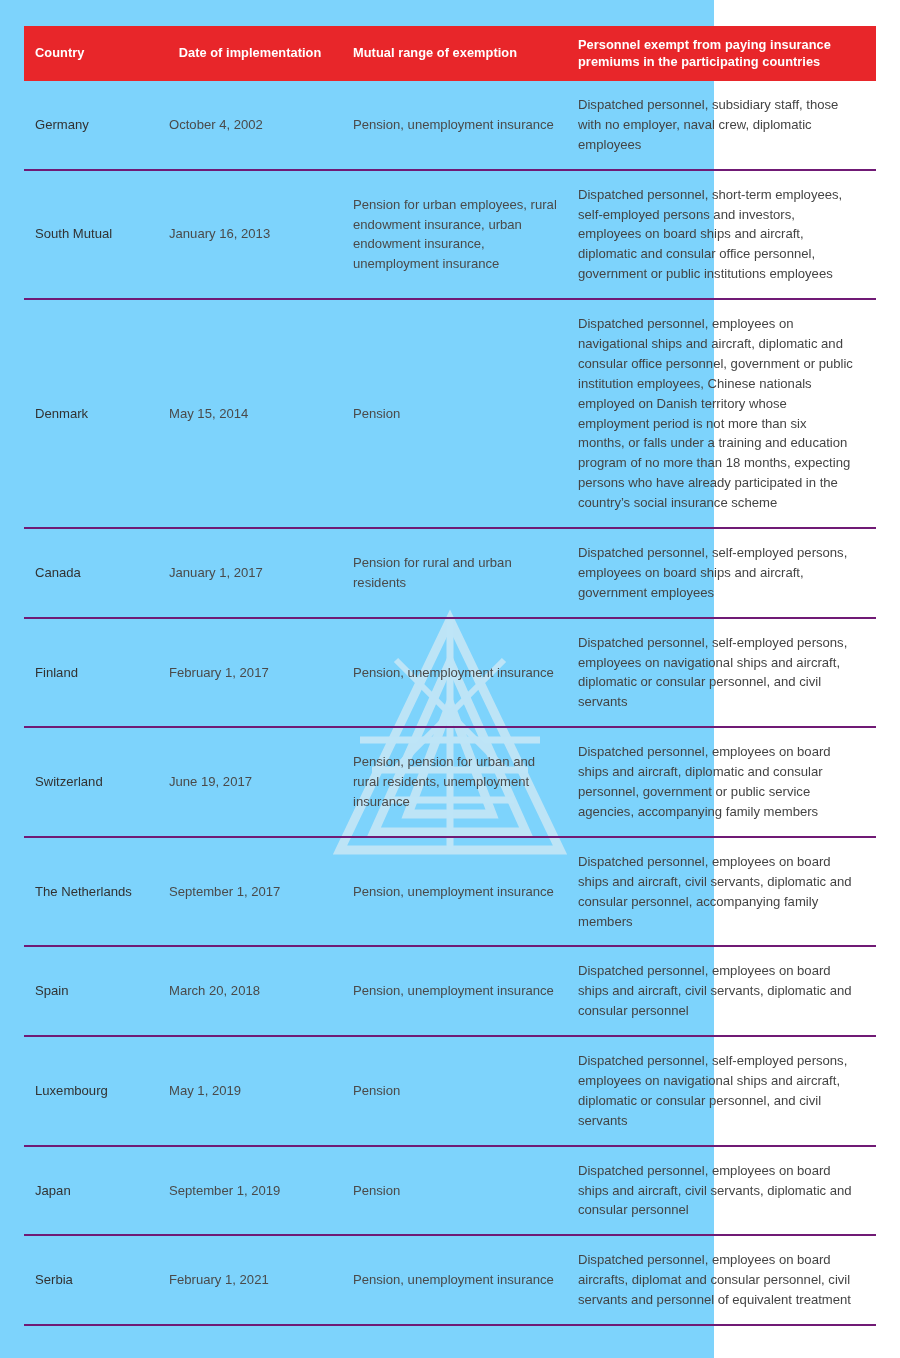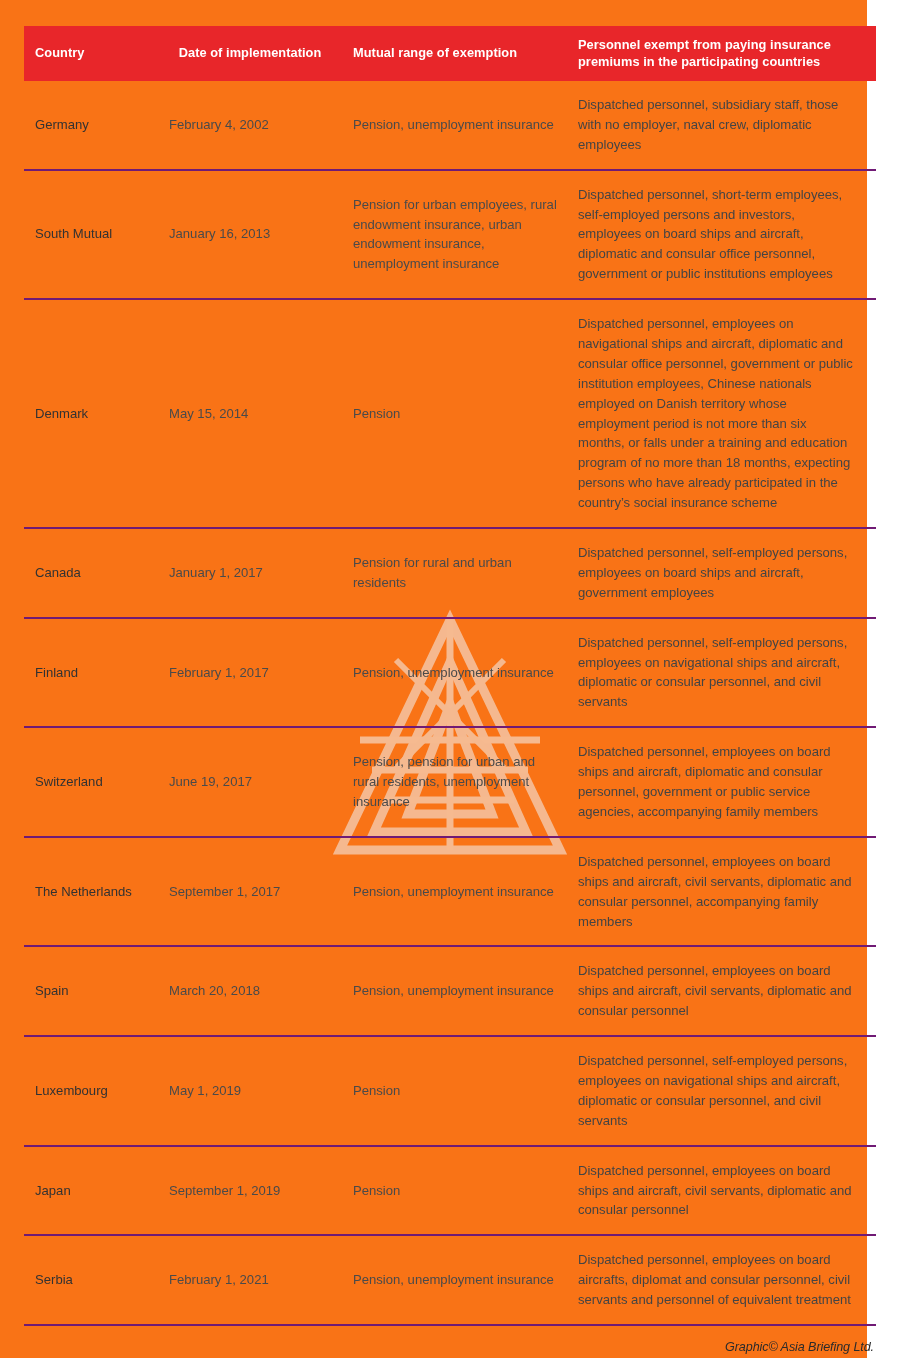--- a/index.html
+++ b/index.html
@@ -13,23 +13,23 @@
     width: 900px;
     height: 1358px;
     font-family: "Liberation Sans", sans-serif;
     color: #3b3b3b;
     overflow: hidden;
     position: relative;
   }
 
   .page {
     position: relative;
-    width: 867px;
+    width: 714px;
     height: 1358px;
-    background: #f97316;
+    background: #7dd3fc;
     padding: 26px 24px 0 24px;
   }
 
   
   .watermark {
     position: absolute;
     left: 300px;
     top: 600px;
     width: 300px;
     height: 300px;
@@ -150,21 +150,21 @@
         <tr>
           <th class="h-country" style="background: rgb(232, 38, 42);">Country</th>
           <th class="h-date" style="background: rgb(232, 38, 42); text-align: center;">Date of implementation</th>
           <th class="h-range" style="background: rgb(232, 38, 42);">Mutual range of exemption</th>
           <th class="h-personnel" style="background: rgb(232, 38, 42);">Personnel exempt from paying insurance premiums in the participating countries</th>
         </tr>
       </thead>
       <tbody>
           <tr>
             <td class="c-country">Germany</td>
-            <td class="c-date">February 4, 2002</td>
+            <td class="c-date">October 4, 2002</td>
             <td class="c-range">Pension, unemployment insurance</td>
             <td class="c-personnel">Dispatched personnel, subsidiary staff, those with no employer, naval crew, diplomatic employees</td>
           </tr>
           <tr>
             <td class="c-country">South Mutual</td>
             <td class="c-date">January 16, 2013</td>
             <td class="c-range">Pension for urban employees, rural endowment insurance, urban endowment insurance, unemployment insurance</td>
             <td class="c-personnel">Dispatched personnel, short-term employees, self-employed persons and investors, employees on board ships and aircraft, diplomatic and consular office personnel, government or public institutions employees</td>
           </tr>
           <tr>
@@ -218,15 +218,14 @@
           <tr>
             <td class="c-country">Serbia</td>
             <td class="c-date">February 1, 2021</td>
             <td class="c-range">Pension, unemployment insurance</td>
             <td class="c-personnel">Dispatched personnel, employees on board aircrafts, diplomat and consular personnel, civil servants and personnel of equivalent treatment</td>
           </tr>
         </tbody>
     </table>
   </div>
 
-  <div class="footer">Graphic© Asia Briefing Ltd.</div>
 
 </div>
 
 </body></html>

